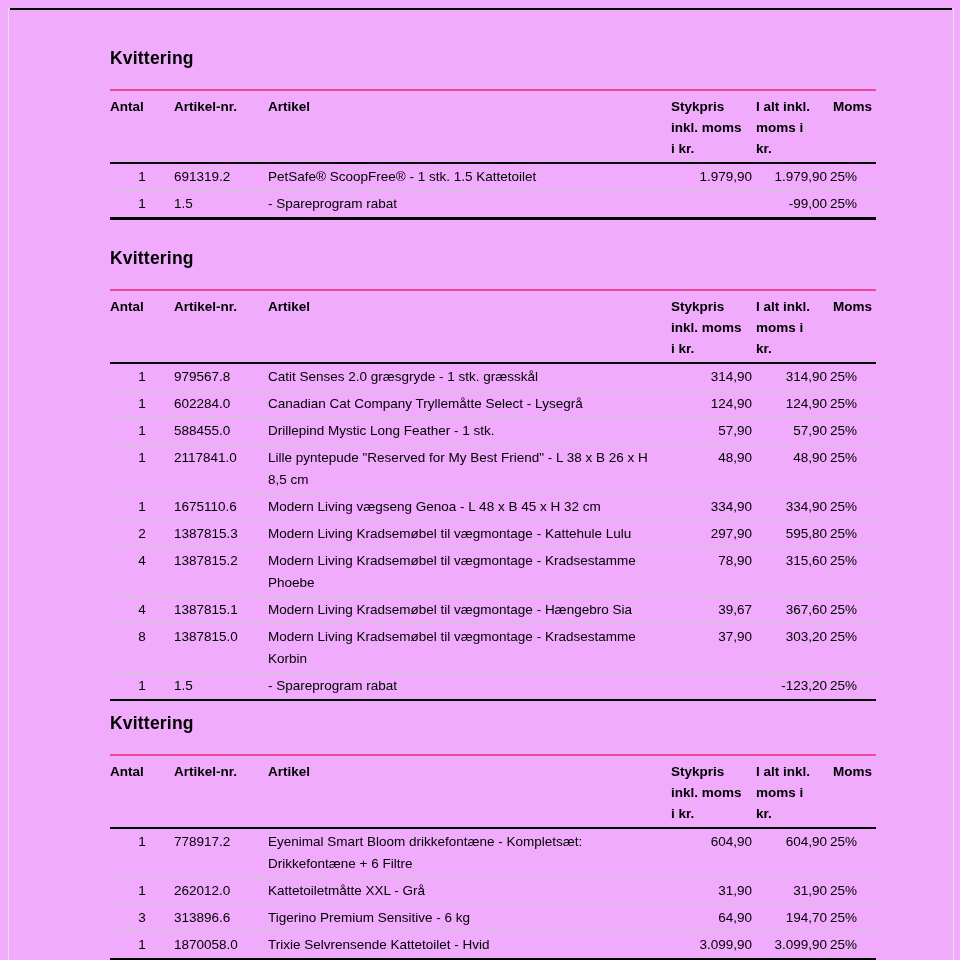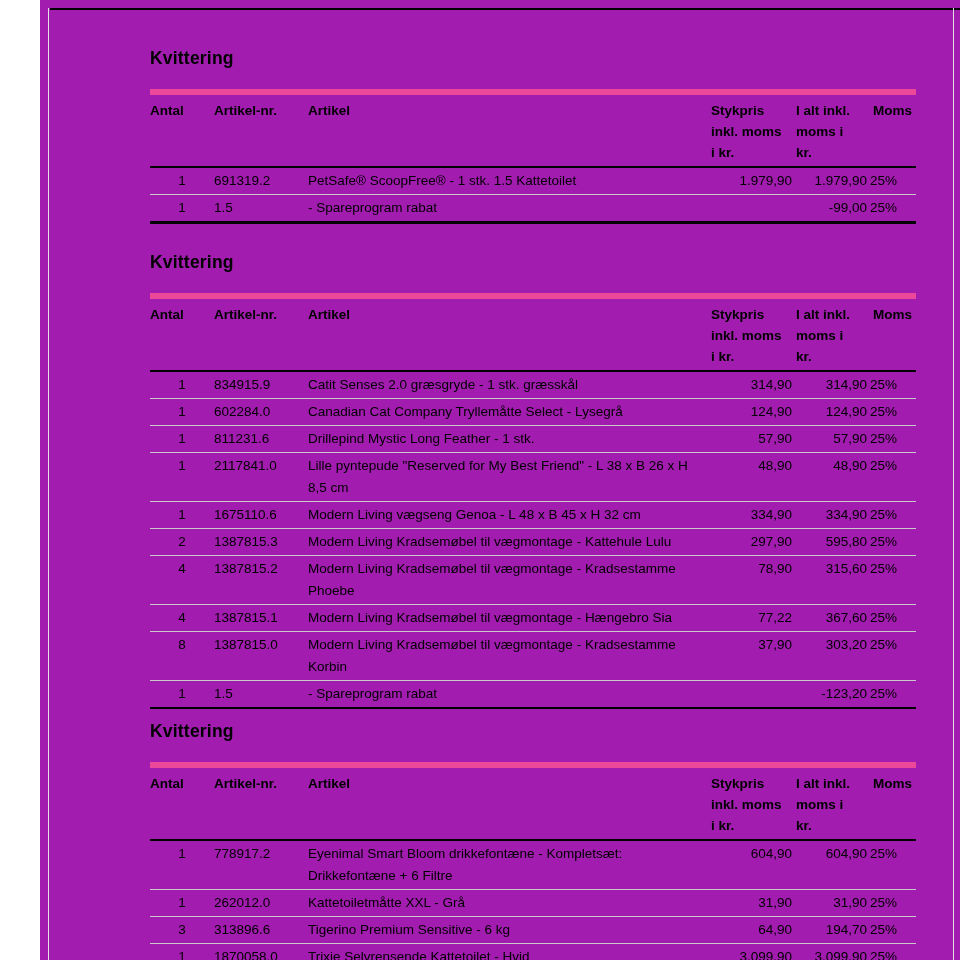--- a/index.html
+++ b/index.html
@@ -1,19 +1,19 @@
 <!DOCTYPE html>
 <html><head>
 <meta charset="utf-8">
 <style>
   * { margin:0; padding:0; box-sizing:border-box; }
   html, body { width:960px; height:960px; background:#ffffff; overflow:hidden; }
   body { font-family:"Liberation Sans","DejaVu Sans",sans-serif; color:#000; }
 
-  .page { position:absolute; inset:0; background:#a21caf;margin-left:40px; }
+  .page { position:absolute; inset:0; background:#f0abfc; }
   .top-rule { position:absolute; top:8px; left:10px; width:942px; height:2px; background:#000; }
   .edge { position:absolute; top:8px; bottom:0; width:1px; background:#e2e2e2; }
   .edge-left { left:8px; }
   .edge-right { right:6px; }
 
   .content { position:absolute; left:110px; top:0; width:766px; }
 
   .receipt { position:relative; }
   .receipt:nth-child(1) { margin-top:48px; }
   .receipt:nth-child(2) { margin-top:28px; }
@@ -26,21 +26,21 @@
 
   col.col-qty { width:64px; }
   col.col-article_no { width:94px; }
   col.col-article { width:395px; }
   col.col-unit_price { width:89px; }
   col.col-total { width:78px; }
   col.col-vat { width:46px; }
 
   th { font-size:13.5px; font-weight:bold; text-align:left; vertical-align:top;
        white-space:pre-line; line-height:21px; padding:5px 0 3px;
-       border-top:6px solid #ec4899; border-bottom:2px solid #000; }
+       border-top:2px solid #ec4899; border-bottom:2px solid #000; }
   th.col-unit_price { padding-left:8px; }
   th.col-total { padding-left:4px; }
   th.col-vat { text-align:center; padding-right:1px; }
 
   td { font-size:13.5px; line-height:22px; vertical-align:top; padding:2px 0;
        border-top:1px solid #c9c9c9; word-wrap:break-word; }
   tbody tr:first-child td { border-top:none; }
   td.col-qty { text-align:center; }
   td.col-article { padding-right:6px; }
   td.col-unit_price { text-align:right; }
@@ -126,37 +126,37 @@
 i kr.</th>
           <th class="col-total">I alt inkl.
 moms i
 kr.</th>
           <th class="col-vat">Moms</th>
         </tr>
       </thead>
       <tbody>
             <tr>
               <td class="col-qty">1</td>
-              <td class="col-article_no">834915.9</td>
+              <td class="col-article_no">979567.8</td>
               <td class="col-article">Catit Senses 2.0 græsgryde - 1 stk. græsskål</td>
               <td class="col-unit_price">314,90</td>
               <td class="col-total">314,90</td>
               <td class="col-vat">25%</td>
             </tr>
             <tr>
               <td class="col-qty">1</td>
               <td class="col-article_no">602284.0</td>
               <td class="col-article">Canadian Cat Company Tryllemåtte Select - Lysegrå</td>
               <td class="col-unit_price">124,90</td>
               <td class="col-total">124,90</td>
               <td class="col-vat">25%</td>
             </tr>
             <tr>
               <td class="col-qty">1</td>
-              <td class="col-article_no">811231.6</td>
+              <td class="col-article_no">588455.0</td>
               <td class="col-article">Drillepind Mystic Long Feather - 1 stk.</td>
               <td class="col-unit_price">57,90</td>
               <td class="col-total">57,90</td>
               <td class="col-vat">25%</td>
             </tr>
             <tr>
               <td class="col-qty">1</td>
               <td class="col-article_no">2117841.0</td>
               <td class="col-article">Lille pyntepude "Reserved for My Best Friend" - L 38 x B 26 x H 8,5 cm</td>
               <td class="col-unit_price">48,90</td>
@@ -184,21 +184,21 @@
               <td class="col-article_no">1387815.2</td>
               <td class="col-article">Modern Living Kradsemøbel til vægmontage - Kradsestamme Phoebe</td>
               <td class="col-unit_price">78,90</td>
               <td class="col-total">315,60</td>
               <td class="col-vat">25%</td>
             </tr>
             <tr>
               <td class="col-qty">4</td>
               <td class="col-article_no">1387815.1</td>
               <td class="col-article">Modern Living Kradsemøbel til vægmontage - Hængebro Sia</td>
-              <td class="col-unit_price">77,22</td>
+              <td class="col-unit_price">39,67</td>
               <td class="col-total">367,60</td>
               <td class="col-vat">25%</td>
             </tr>
             <tr>
               <td class="col-qty">8</td>
               <td class="col-article_no">1387815.0</td>
               <td class="col-article">Modern Living Kradsemøbel til vægmontage - Kradsestamme Korbin</td>
               <td class="col-unit_price">37,90</td>
               <td class="col-total">303,20</td>
               <td class="col-vat">25%</td>

